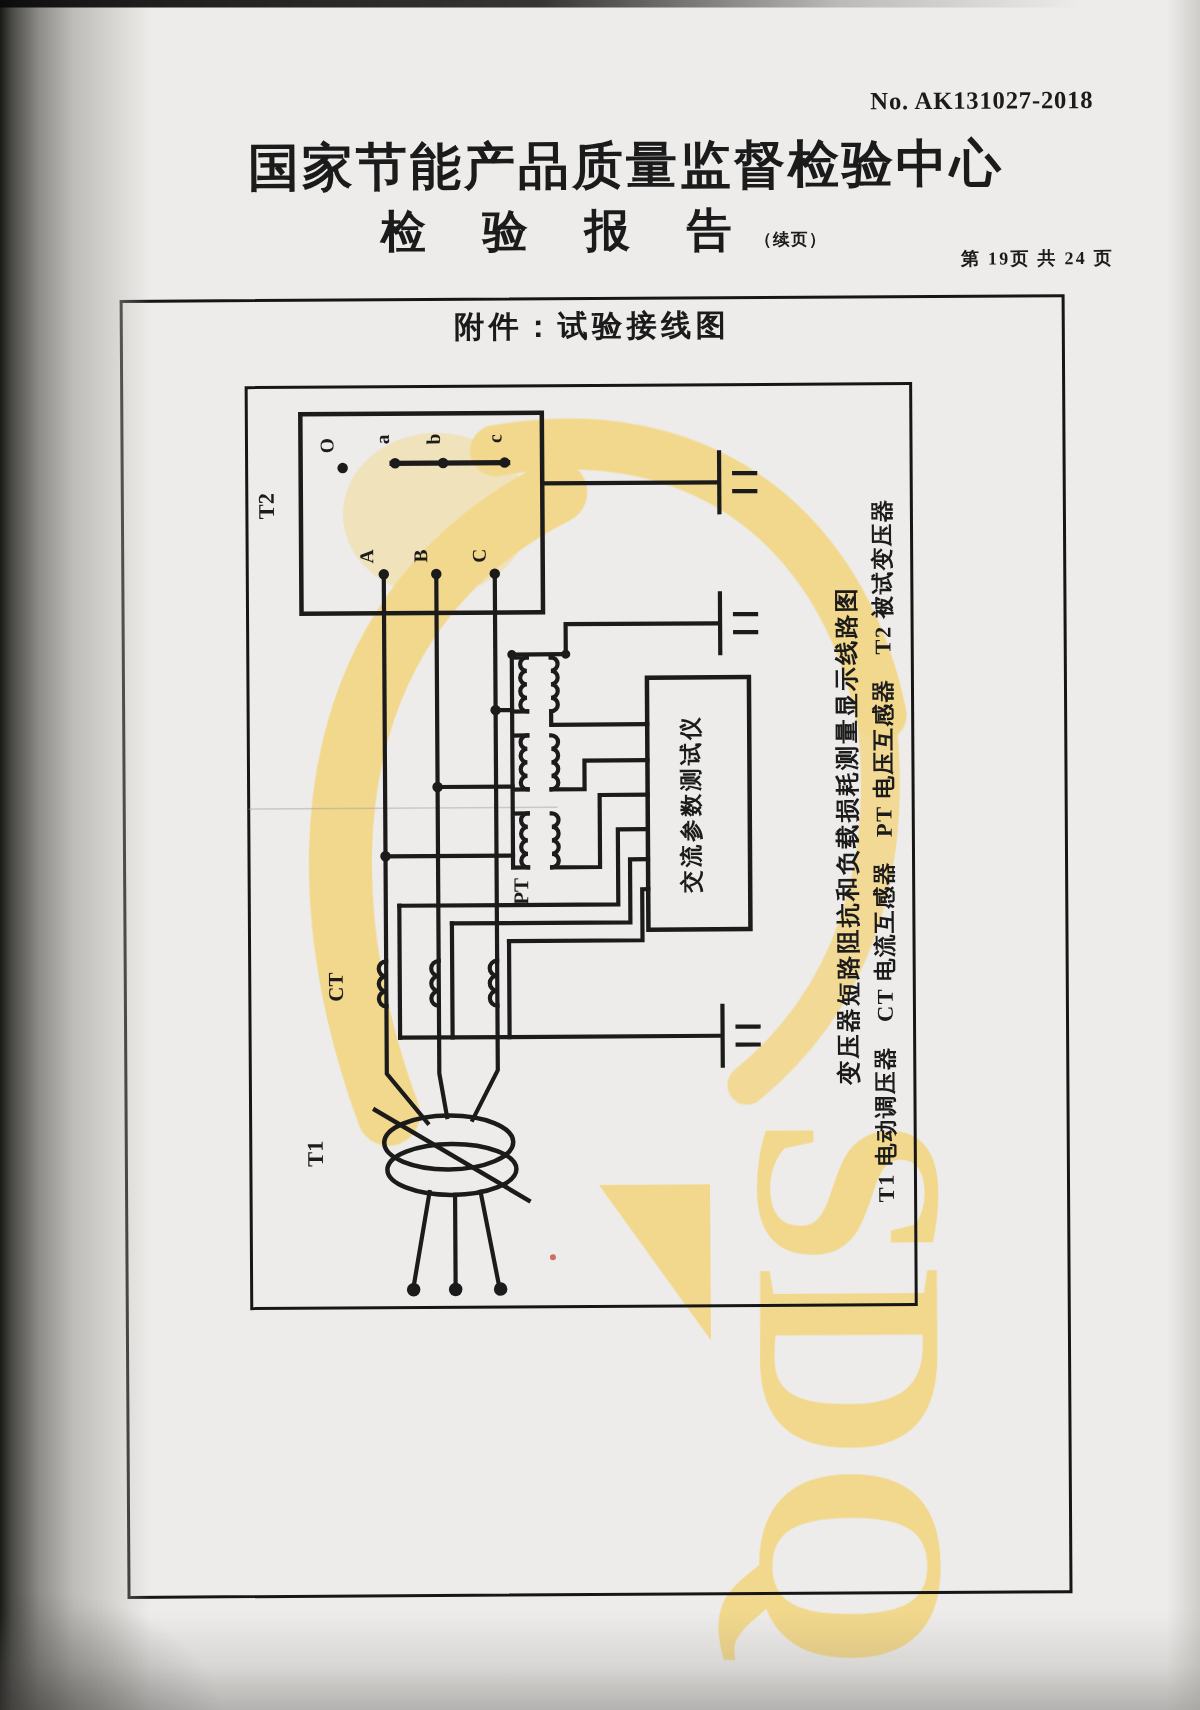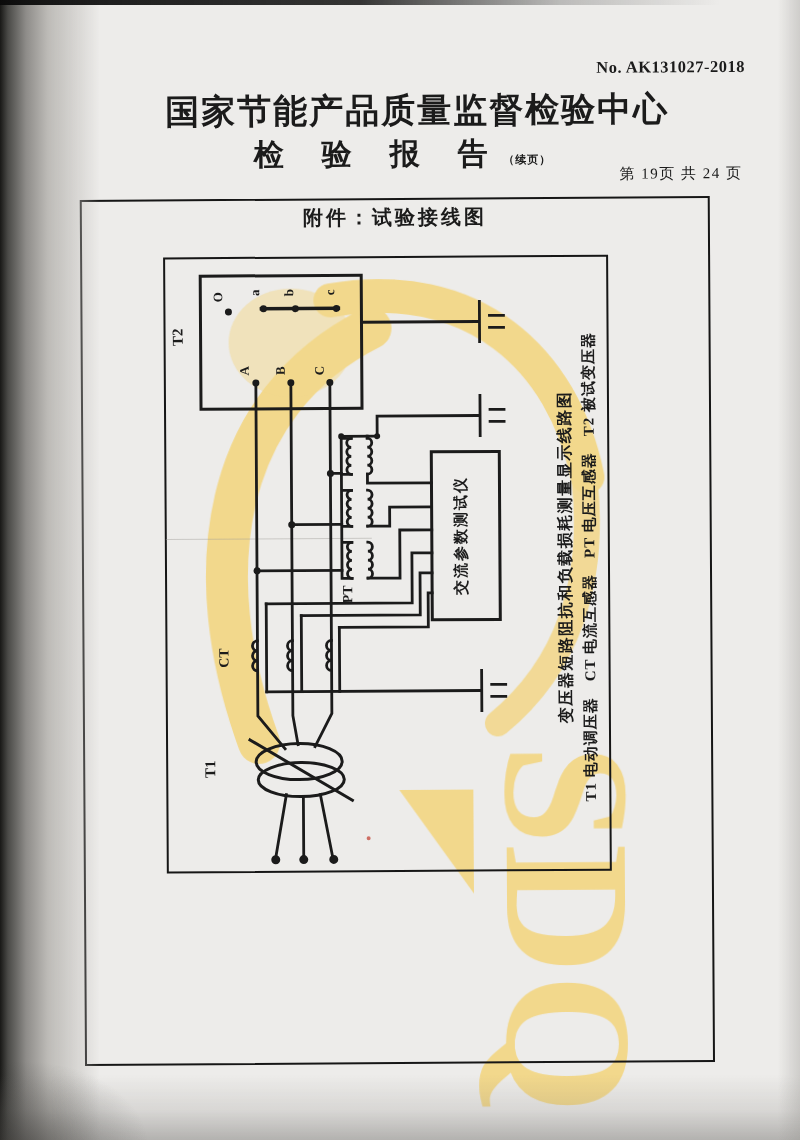--- a/index.html
+++ b/index.html
@@ -11,27 +11,27 @@
     background:linear-gradient(90deg,#181816 0px,#4a4a47 8px,#8e8c89 26px,#bdbbb7 48px,rgba(237,236,234,0) 100px);}
   .scan-top{position:absolute;left:0;top:0;width:100%;height:5px;z-index:41;pointer-events:none;
     background:linear-gradient(90deg,rgba(10,10,10,.95) 0%,rgba(20,20,20,.85) 45%,rgba(40,40,40,.25) 70%,rgba(0,0,0,0) 90%);}
   .scan-bottom{position:absolute;left:0;top:1075px;width:100%;height:65px;z-index:40;pointer-events:none;
     background:linear-gradient(180deg,rgba(120,118,114,0) 0%,rgba(120,118,114,.18) 55%,rgba(85,83,80,.38) 100%);}
   .scan-corner{position:absolute;left:-30px;top:1060px;width:180px;height:110px;z-index:41;pointer-events:none;
     background:radial-gradient(ellipse at 30% 80%,rgba(50,49,47,.45),rgba(50,49,47,0) 70%);}
   .scan-right{position:absolute;right:0;top:0;width:22px;height:1140px;z-index:40;pointer-events:none;
     background:linear-gradient(270deg,rgba(150,148,144,.35),rgba(150,148,144,0));}
   
-  .doc-number{position:absolute;top:59px;right:52px;font-weight:bold;font-size:16.5px;letter-spacing:.5px;}
+  .doc-number{position:absolute;top:59px;right:68px;font-weight:bold;font-size:16.5px;letter-spacing:.5px;}
   .org-name{position:absolute;top:88px;left:40px;width:760px;text-align:center;
             font-weight:bold;font-size:34px;letter-spacing:2px;}
   .report-title{position:absolute;top:134px;left:10px;width:790px;text-align:center;
             font-weight:bold;font-size:30px;letter-spacing:4px;white-space:nowrap;}
   .report-subtitle{font-size:11px;letter-spacing:1px;font-weight:bold;}
-  .page-info{position:absolute;top:166px;right:55px;font-size:15px;font-weight:normal;letter-spacing:1.5px;}
+  .page-info{position:absolute;top:166px;right:55px;font-size:12px;font-weight:bold;letter-spacing:1.5px;}
   
   .outer-box{position:absolute;left:82px;top:198px;width:630px;height:866px;
              border:2px solid #161616;box-sizing:border-box;z-index:10;}
   .attachment-title{position:absolute;left:82px;top:204px;width:630px;text-align:center;
              font-size:20px;font-weight:bold;letter-spacing:3px;z-index:12;}
   .inner-box{position:absolute;left:165px;top:256px;width:445px;height:616px;
              border:2.5px solid #161616;box-sizing:border-box;z-index:10;}
   
   .vtext{position:absolute;white-space:nowrap;font-weight:bold;z-index:15;}
   .diagram-caption{left:566px;top:558px;font-size:16px;letter-spacing:1.5px;

